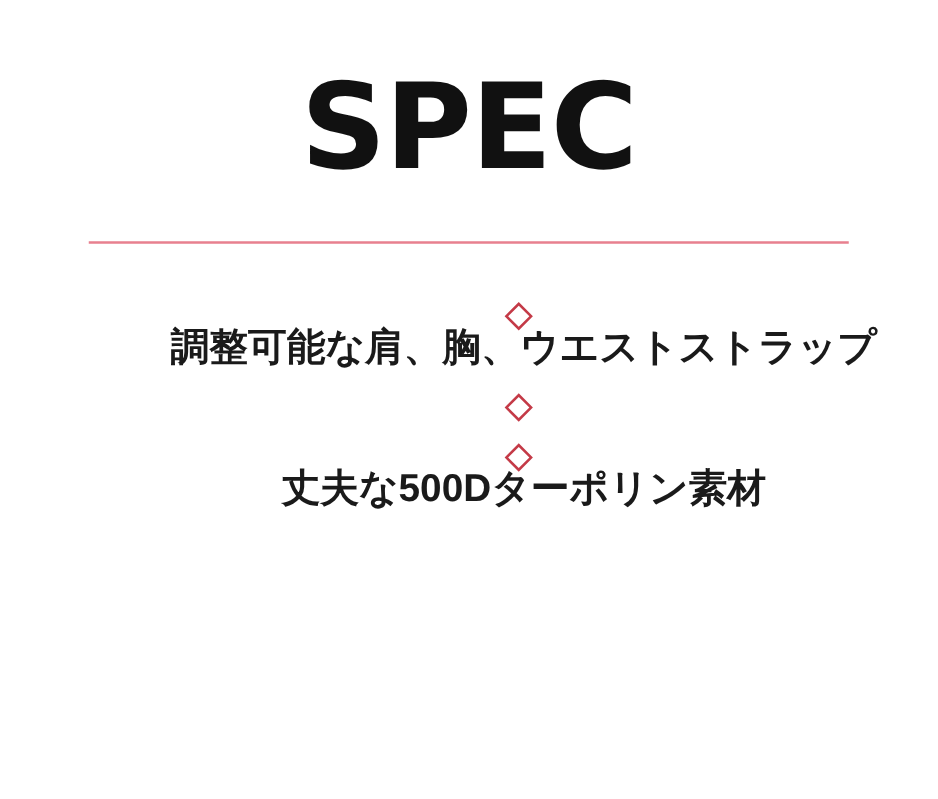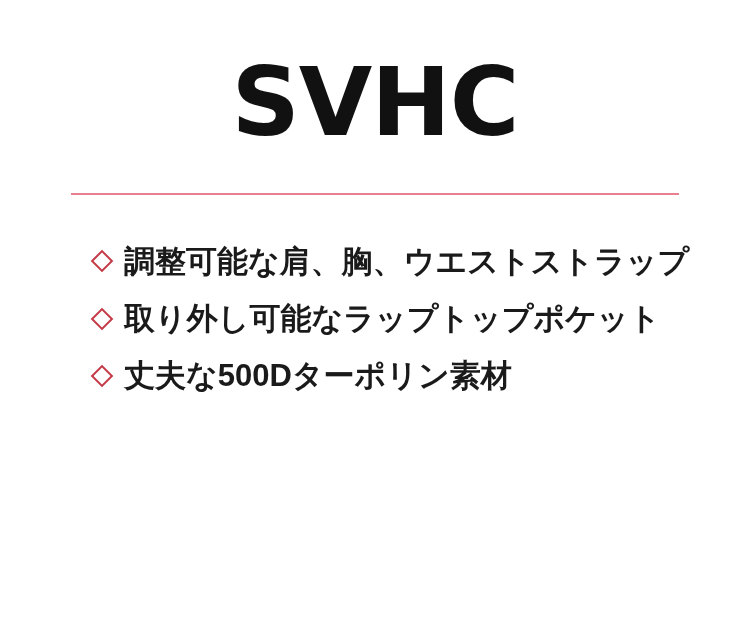--- a/index.html
+++ b/index.html
@@ -43,50 +43,50 @@
   }
   .spec-item{
     display:flex;
     align-items:center;
     margin-bottom:24px;
     font-size:31px;
     font-weight:700;
     line-height:1.08;
     color:var(--text);
     white-space:nowrap;
+    flex-direction:column;
   }
   .diamond{
     width:16px;
     height:16px;
     border:2.5px solid var(--accent);
     transform:rotate(45deg);
     flex-shrink:0;
     margin:0 14px 0 6px;
     background:transparent;
   }
 </style>
 </head>
 <body>
 
 <div class="page">
 
-  <h1 class="spec-title">SVHC</h1>
+  <h1 class="spec-title">SPEC</h1>
 
   <div class="divider"></div>
 
   <ul class="spec-list">
     <li class="spec-item">
       <span class="diamond"></span>
       <span class="spec-text">調整可能な肩、胸、ウエストストラップ</span>
     </li>
 
 
     <li class="spec-item">
       <span class="diamond"></span>
-      <span class="spec-text">取り外し可能なラップトップポケット</span>
     </li>
 
 
     <li class="spec-item">
       <span class="diamond"></span>
       <span class="spec-text">丈夫な500Dターポリン素材</span>
     </li>
 
   </ul>
 

